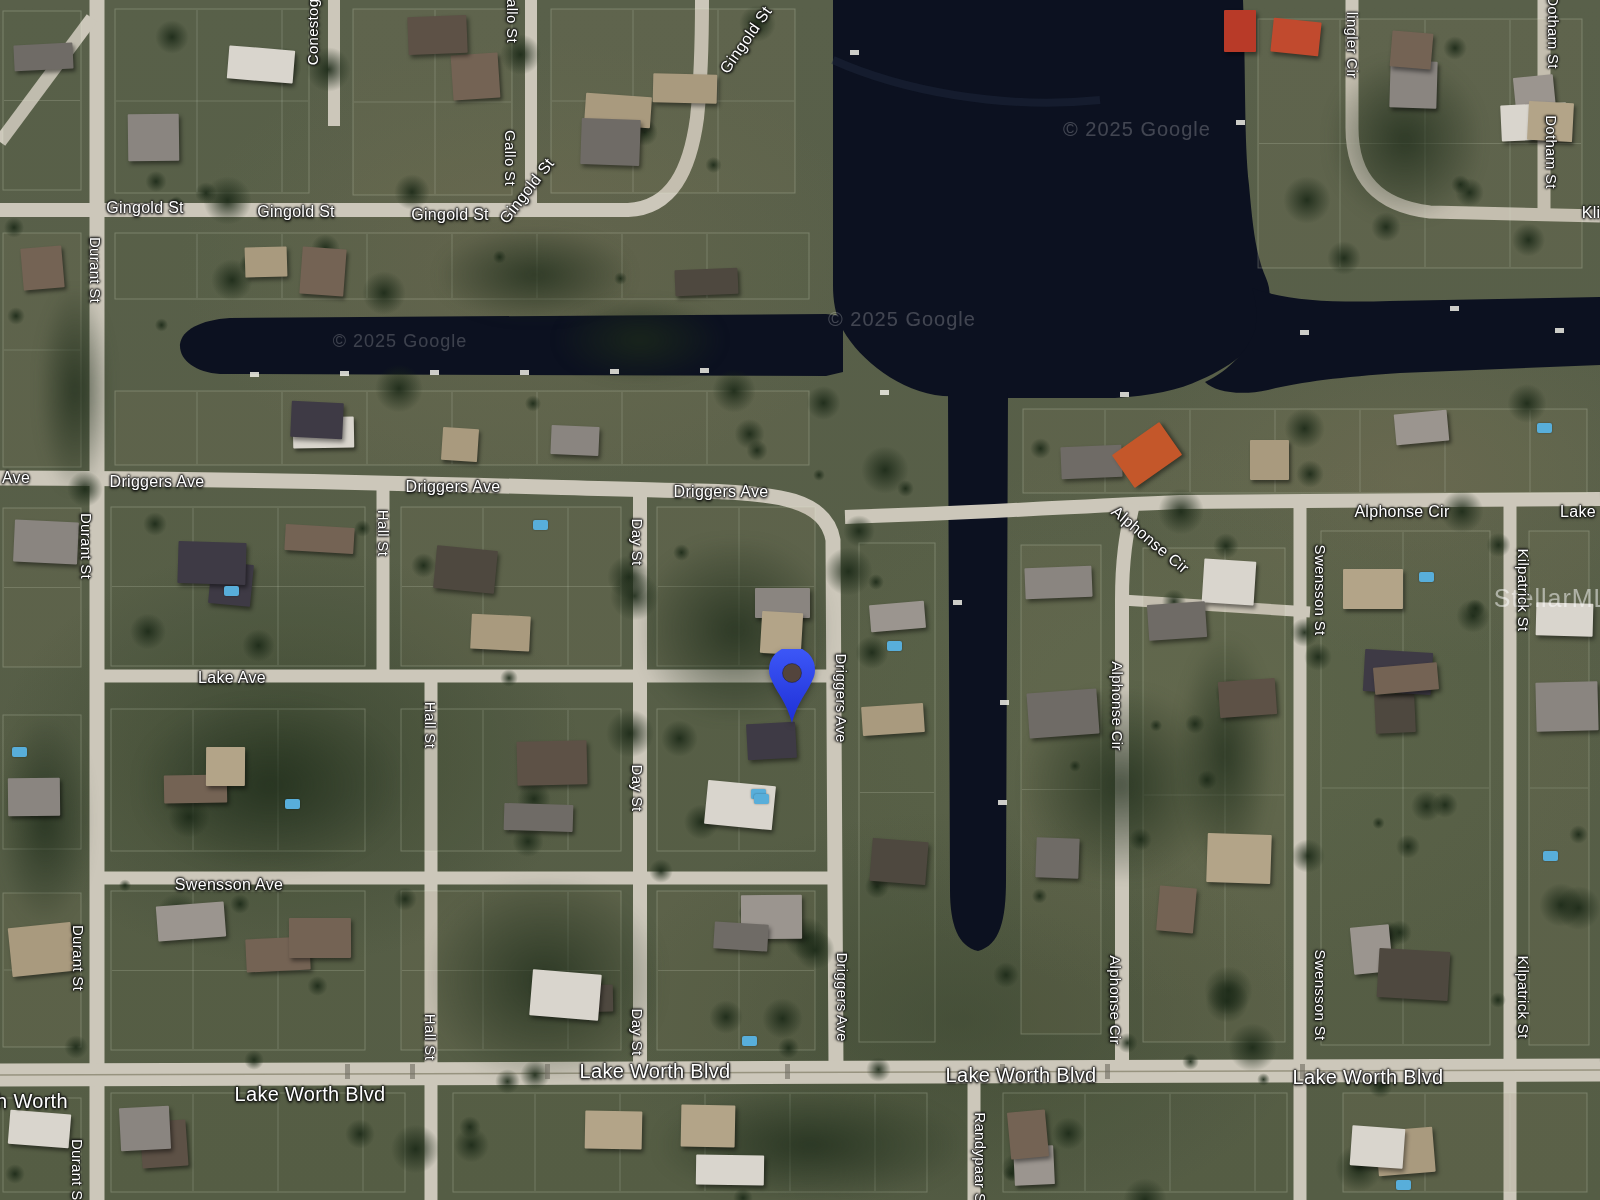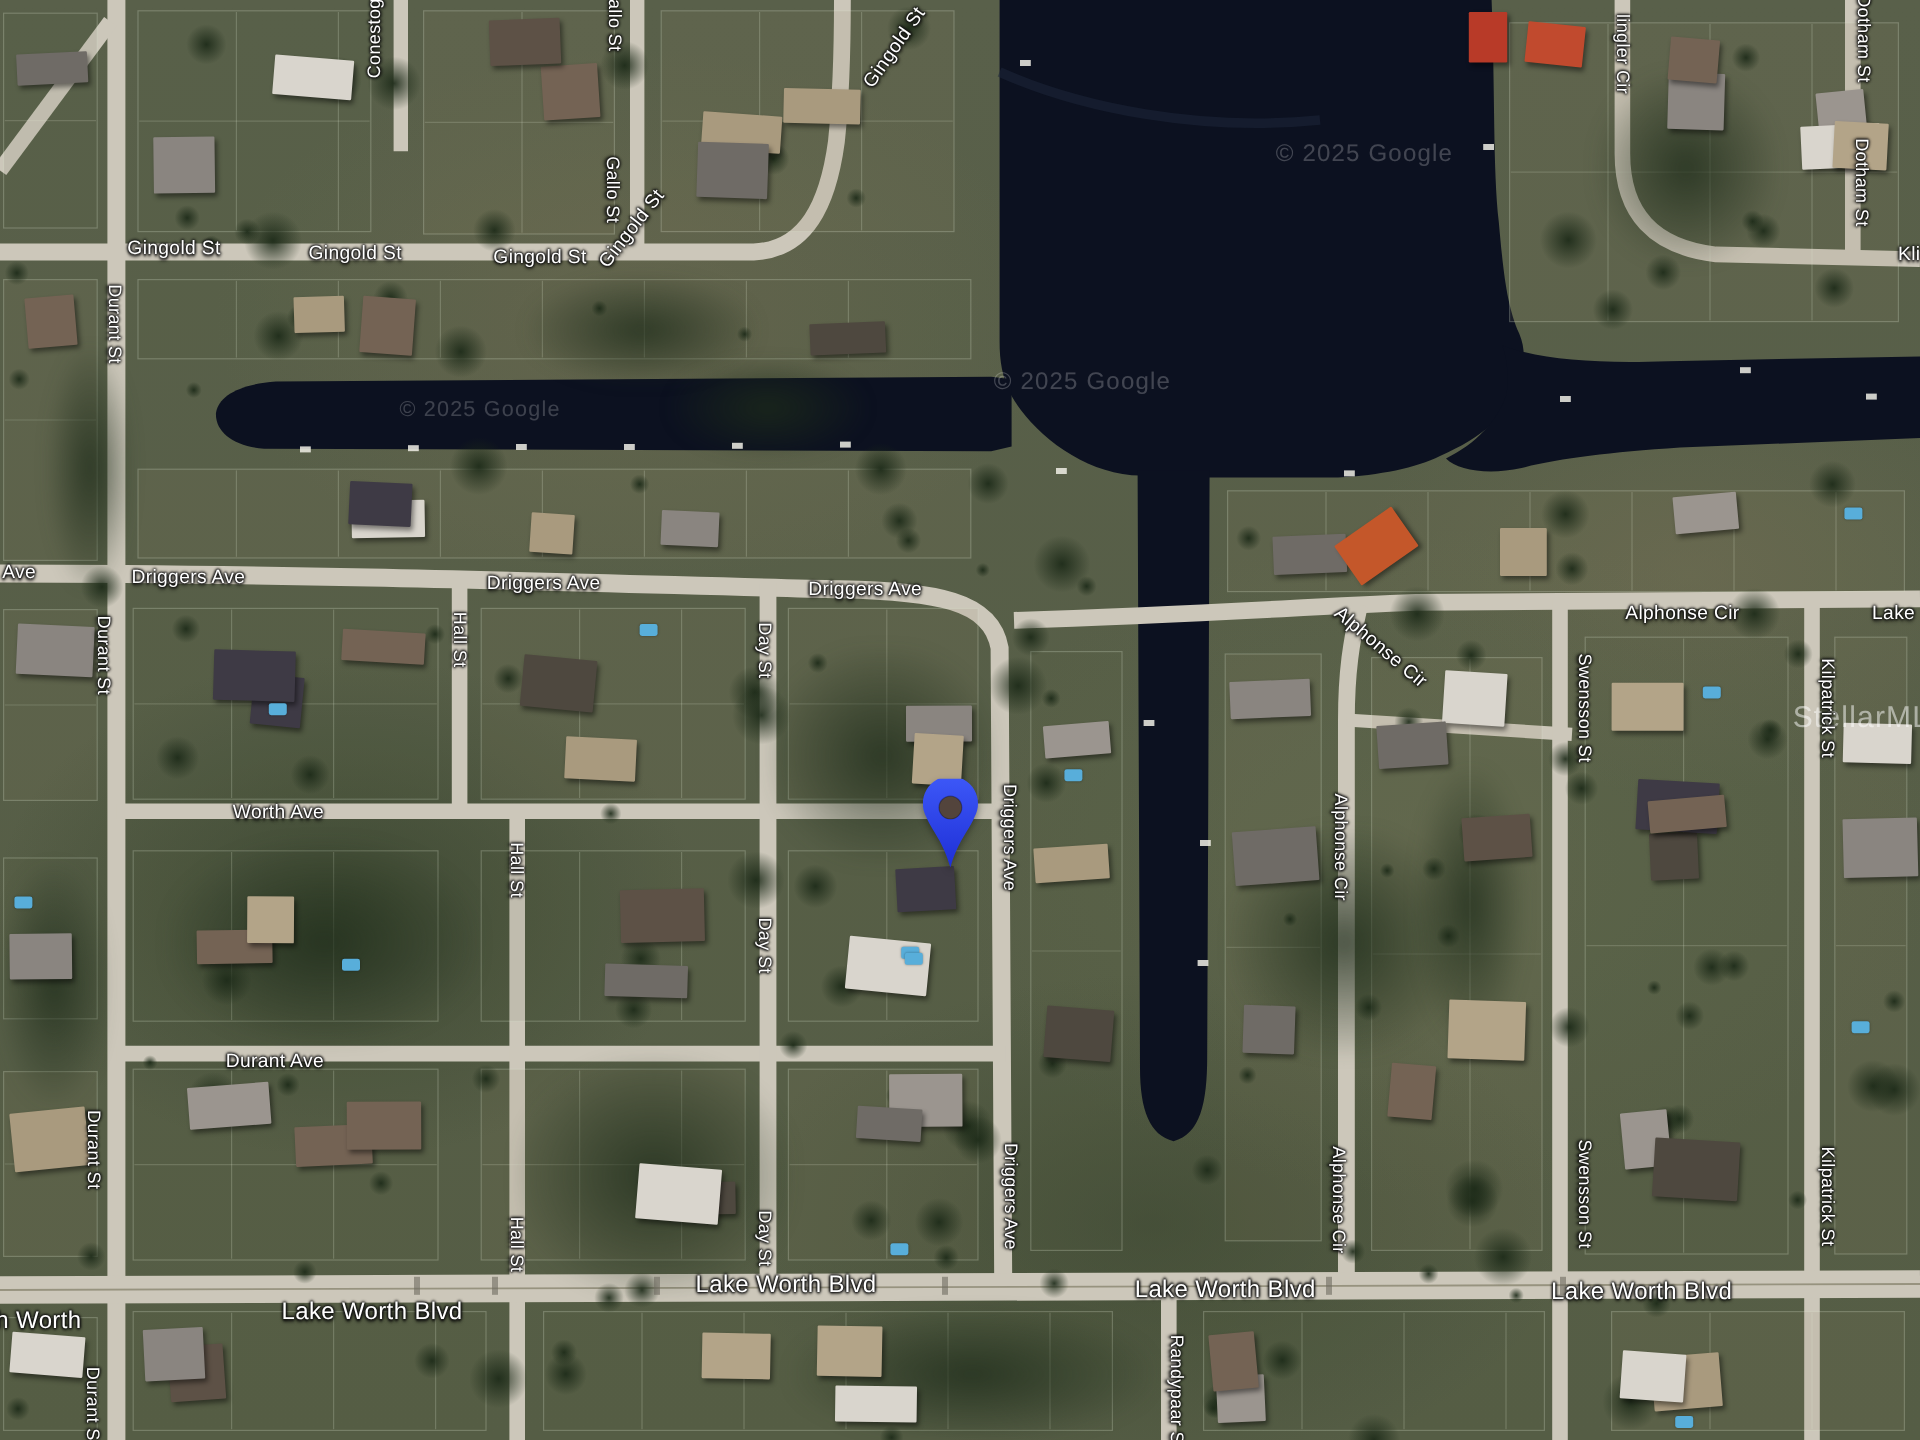--- a/index.html
+++ b/index.html
@@ -521,22 +521,22 @@
 
   <div id="labels">
       <div class="slabel" style="left: 145px; top: 208px; font-size: 16px; transform: translate(-50%, -50%) rotate(0deg);">Gingold St</div>
       <div class="slabel" style="left: 296px; top: 212px; font-size: 16px; transform: translate(-50%, -50%) rotate(0deg);">Gingold St</div>
       <div class="slabel" style="left: 450px; top: 215px; font-size: 16px; transform: translate(-50%, -50%) rotate(0deg);">Gingold St</div>
       <div class="slabel" style="left: 527px; top: 191px; font-size: 16px; transform: translate(-50%, -50%) rotate(-52deg);">Gingold St</div>
       <div class="slabel" style="left: 746px; top: 40px; font-size: 16px; transform: translate(-50%, -50%) rotate(-55deg);">Gingold St</div>
       <div class="slabel" style="left: 157px; top: 482px; font-size: 16px; transform: translate(-50%, -50%) rotate(0deg);">Driggers Ave</div>
       <div class="slabel" style="left: 453px; top: 487px; font-size: 16px; transform: translate(-50%, -50%) rotate(0deg);">Driggers Ave</div>
       <div class="slabel" style="left: 721px; top: 492px; font-size: 16px; transform: translate(-50%, -50%) rotate(0deg);">Driggers Ave</div>
-      <div class="slabel" style="left: 232px; top: 678px; font-size: 16px; transform: translate(-50%, -50%) rotate(0deg);">Worth Ave</div>
-      <div class="slabel" style="left: 229px; top: 885px; font-size: 16px; transform: translate(-50%, -50%) rotate(0deg);">Durant Ave</div>
+      <div class="slabel" style="left: 232px; top: 678px; font-size: 16px; transform: translate(-50%, -50%) rotate(0deg);">Lake Ave</div>
+      <div class="slabel" style="left: 229px; top: 885px; font-size: 16px; transform: translate(-50%, -50%) rotate(0deg);">Swensson Ave</div>
       <div class="slabel" style="left: 16px; top: 478px; font-size: 16px; transform: translate(-50%, -50%) rotate(0deg);">Ave</div>
       <div class="slabel" style="left: 32px; top: 1101px; font-size: 20px; transform: translate(-50%, -50%) rotate(0deg);">h Worth</div>
       <div class="slabel" style="left: 310px; top: 1094px; font-size: 20px; transform: translate(-50%, -50%) rotate(0deg);">Lake Worth Blvd</div>
       <div class="slabel" style="left: 655px; top: 1071px; font-size: 20px; transform: translate(-50%, -50%) rotate(0deg);">Lake Worth Blvd</div>
       <div class="slabel" style="left: 1021px; top: 1075px; font-size: 20px; transform: translate(-50%, -50%) rotate(0deg);">Lake Worth Blvd</div>
       <div class="slabel" style="left: 1368px; top: 1077px; font-size: 20px; transform: translate(-50%, -50%) rotate(0deg);">Lake Worth Blvd</div>
       <div class="slabel" style="left: 1402px; top: 512px; font-size: 16px; transform: translate(-50%, -50%) rotate(0deg);">Alphonse Cir</div>
       <div class="slabel" style="left: 1578px; top: 512px; font-size: 16px; transform: translate(-50%, -50%) rotate(0deg);">Lake</div>
       <div class="slabel" style="left: 1150px; top: 540px; font-size: 16px; transform: translate(-50%, -50%) rotate(40deg);">Alphonse Cir</div>
       <div class="slabel" style="left: 1591px; top: 213px; font-size: 16px; transform: translate(-50%, -50%) rotate(0deg);">Kli</div>

